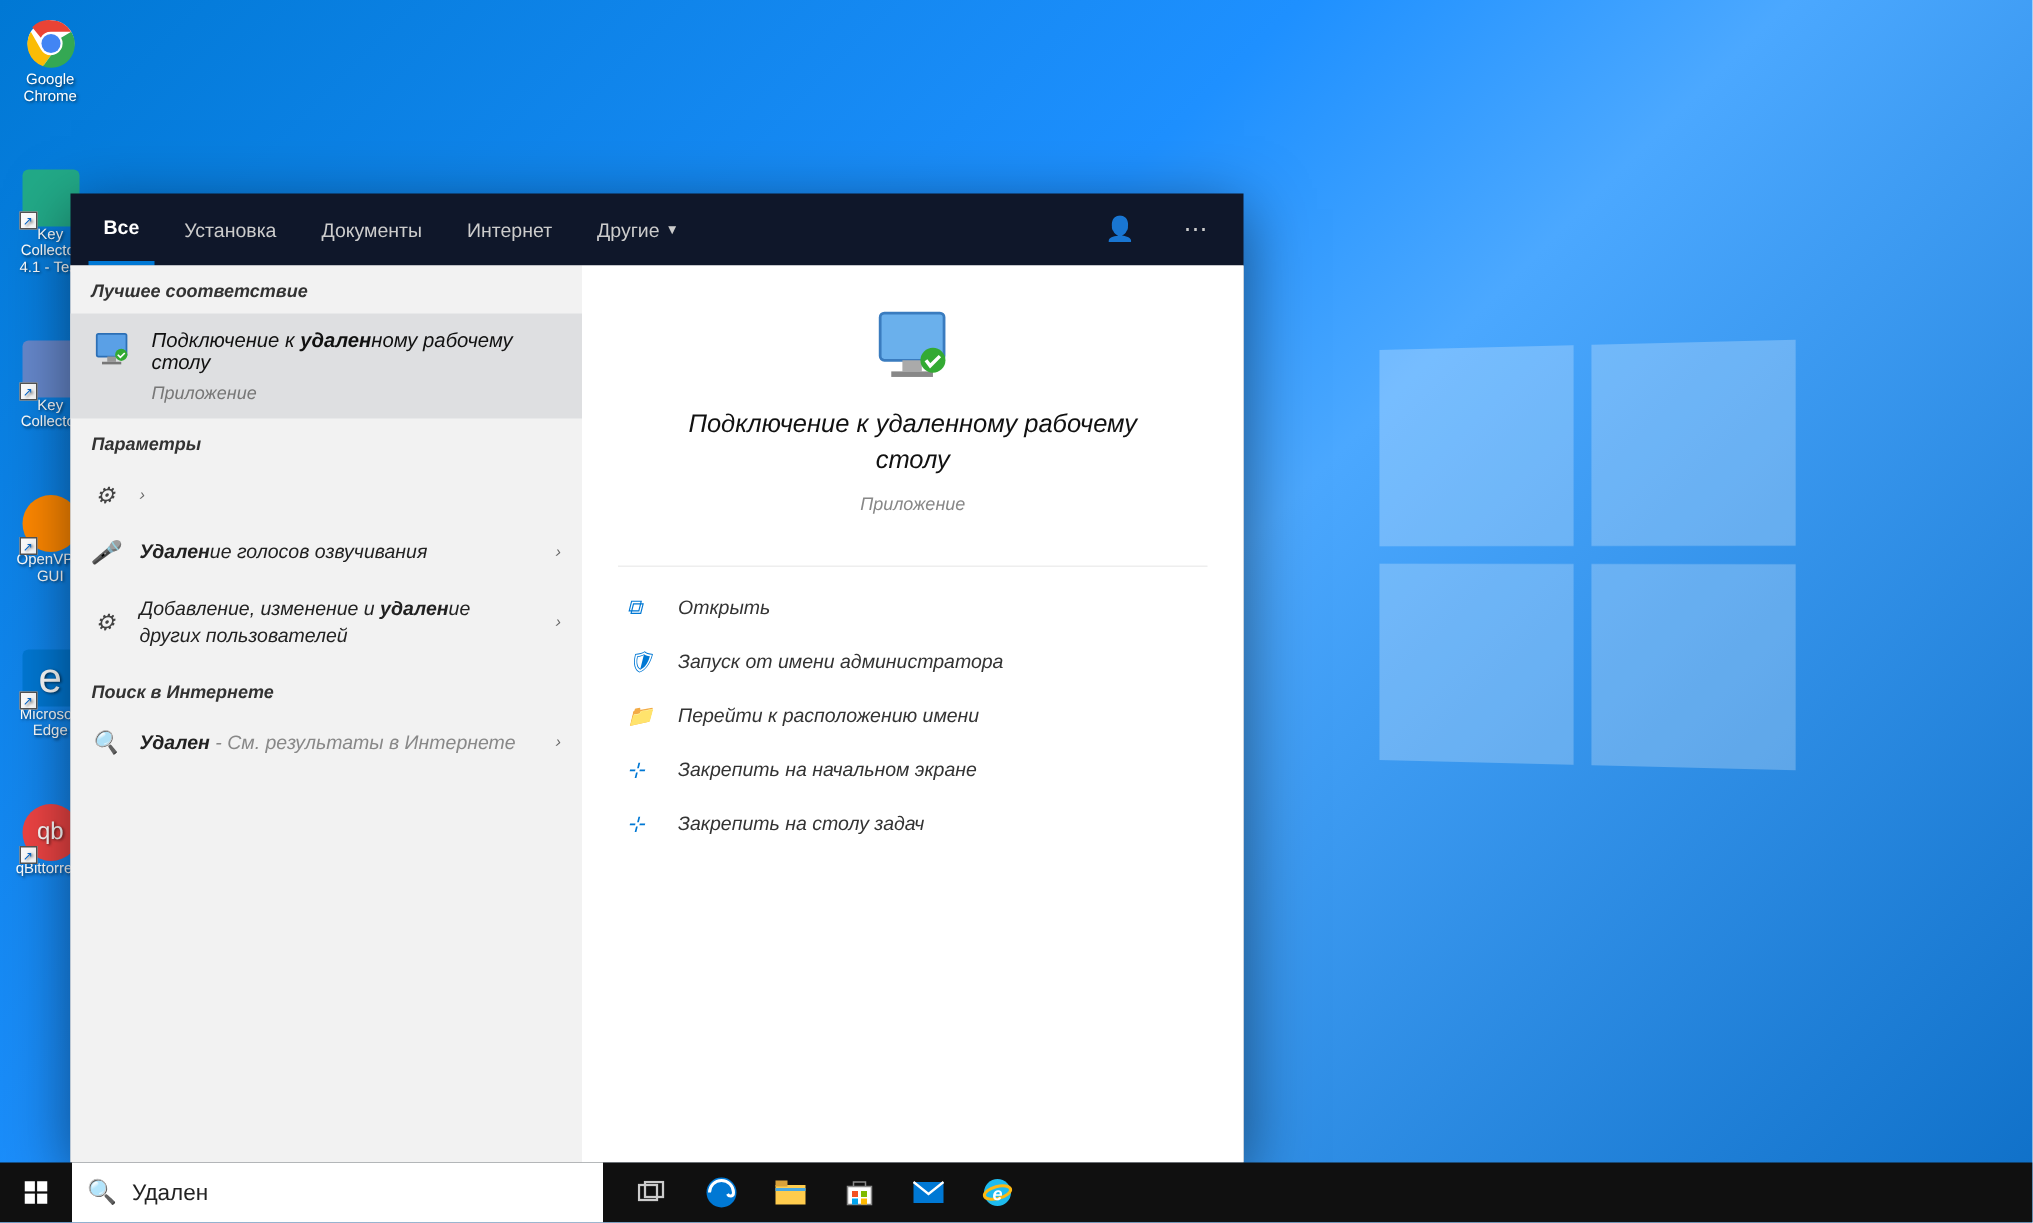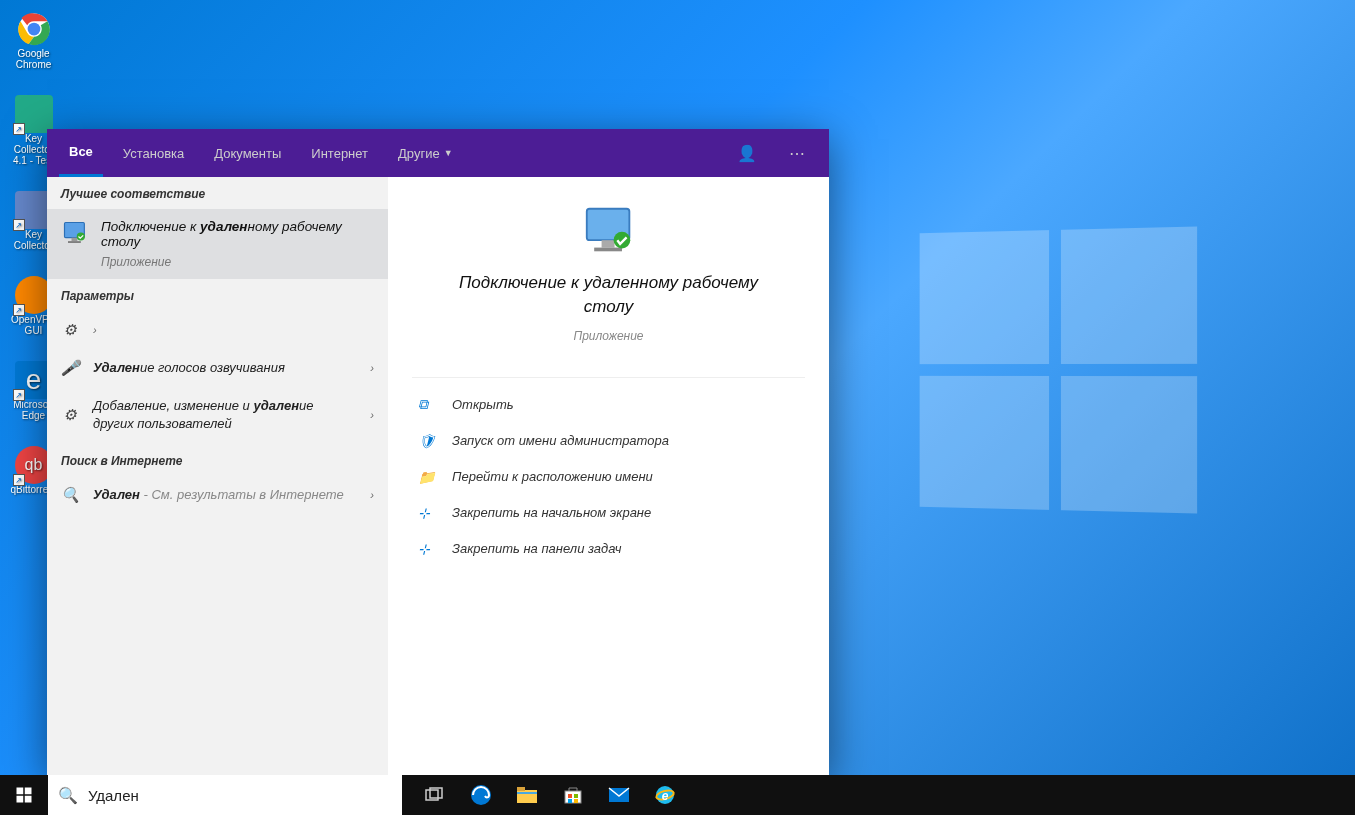--- a/index.html
+++ b/index.html
@@ -23,21 +23,21 @@
   opacity: 0.4;
 }
 .win-logo-bg > div { background: rgba(255,255,255,0.6); }
 
 
 .desktop-icons {
   position: absolute;
   left: 6px; top: 10px;
   display: flex;
   flex-direction: column;
-  gap: 25px;
+  gap: 43px;
 }
 .d-icon {
   width: 55px;
   display: flex; flex-direction: column; align-items: center;
   color: white; font-size: 10px;
   text-align: center;
   text-shadow: 1px 1px 2px rgba(0,0,0,0.6);
   cursor: pointer;
 }
 .d-icon .ico {
@@ -46,21 +46,21 @@
   font-size: 28px;
   position: relative;
 }
 .d-icon .shortcut { position: absolute; bottom: -2px; left: -2px; width: 12px; height: 12px; background: white; border: 1px solid #555; font-size: 8px; color: #0066cc; display:flex; align-items:center; justify-content:center; }
 
 
 .search-panel {
   position: absolute;
   left: 47px; bottom: 40px;
   width: 782px; height: 646px;
-  background: #4c1d95;
+  background: #0f172a;
   display: flex;
   flex-direction: column;
   box-shadow: 0 10px 40px rgba(0,0,0,0.5);
 }
 .tabs {
   height: 48px;
   display: flex;
   align-items: center;
   padding: 0 12px;
   color: #ccc;
@@ -313,21 +313,21 @@
         <div class="action">
           <div class="aicon">📁</div>
           <span>Перейти к расположению имени</span>
         </div>
         <div class="action">
           <div class="aicon">⊹</div>
           <span>Закрепить на начальном экране</span>
         </div>
         <div class="action">
           <div class="aicon">⊹</div>
-          <span>Закрепить на панели задач</span>
+          <span>Закрепить на столу задач</span>
         </div>
       </div>
     </div>
   </div>
 </div>
 
 <div class="taskbar">
   <div class="start-btn">
     <svg viewBox="0 0 24 24">
         <rect x="2" y="2" width="9" height="9" fill="white"></rect>

